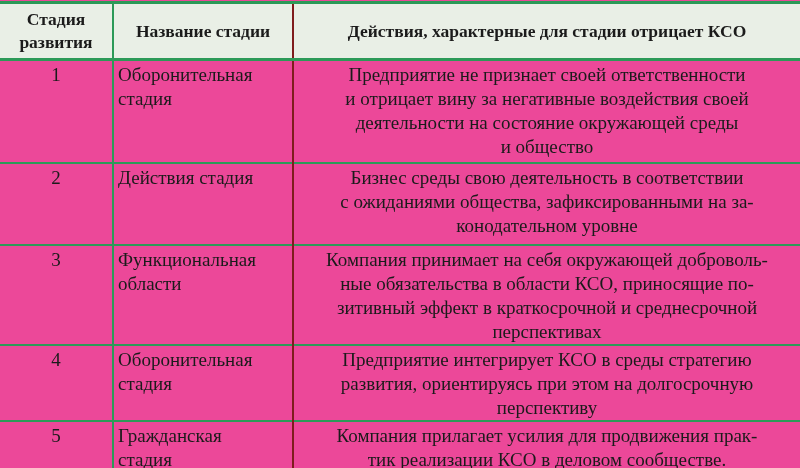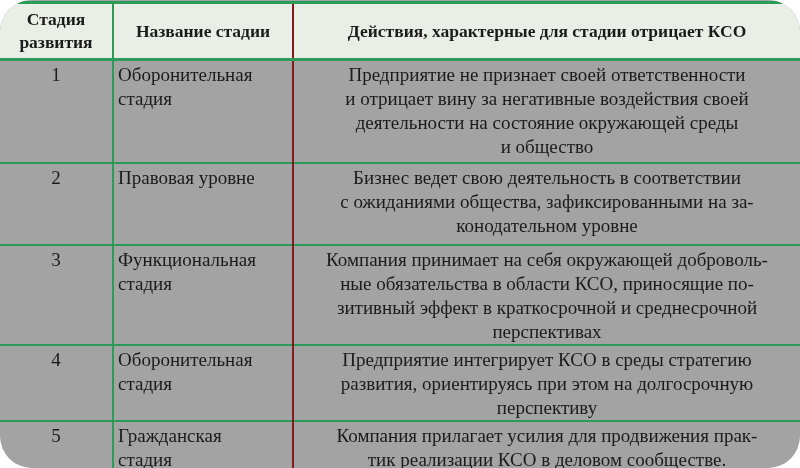--- a/index.html
+++ b/index.html
@@ -4,24 +4,23 @@
 <style>
   html, body {
     margin: 0;
     padding: 0;
     background: #ffffff;
   }
   .page {
     position: relative;
     width: 800px;
     height: 468px;
-    background: #a3a3a3;
+    background: #ec4899;
     overflow: hidden;
     font-family: "Liberation Serif", "DejaVu Serif", serif;
-    border-radius: 32px;
   }
   table.csr {
     width: 800px;
     border-collapse: collapse;
     table-layout: fixed;
     margin-top: 1px;
     color: #1b1b1b;
     border-top: 3px solid #2c9a58;
     border-bottom: 3px solid #2c9a58;
   }
@@ -79,29 +78,29 @@
         <td class="col-num">1</td>
         <td class="col-name">Оборонительная
 стадия</td>
         <td class="col-act">Предприятие не признает своей ответственности
 и отрицает вину за негативные воздействия своей
 деятельности на состояние окружающей среды
 и общество</td>
       </tr>
       <tr class="r2">
         <td class="col-num">2</td>
-        <td class="col-name">Правовая уровне</td>
-        <td class="col-act">Бизнес ведет свою деятельность в соответствии
+        <td class="col-name">Действия стадия</td>
+        <td class="col-act">Бизнес среды свою деятельность в соответствии
 с ожиданиями общества, зафиксированными на за-
 конодательном уровне</td>
       </tr>
       <tr class="r3">
         <td class="col-num">3</td>
         <td class="col-name">Функциональная
-стадия</td>
+области</td>
         <td class="col-act">Компания принимает на себя окружающей доброволь-
 ные обязательства в области КСО, приносящие по-
 зитивный эффект в краткосрочной и среднесрочной
 перспективах</td>
       </tr>
       <tr class="r4">
         <td class="col-num">4</td>
         <td class="col-name">Оборонительная
 стадия</td>
         <td class="col-act">Предприятие интегрирует КСО в среды стратегию

